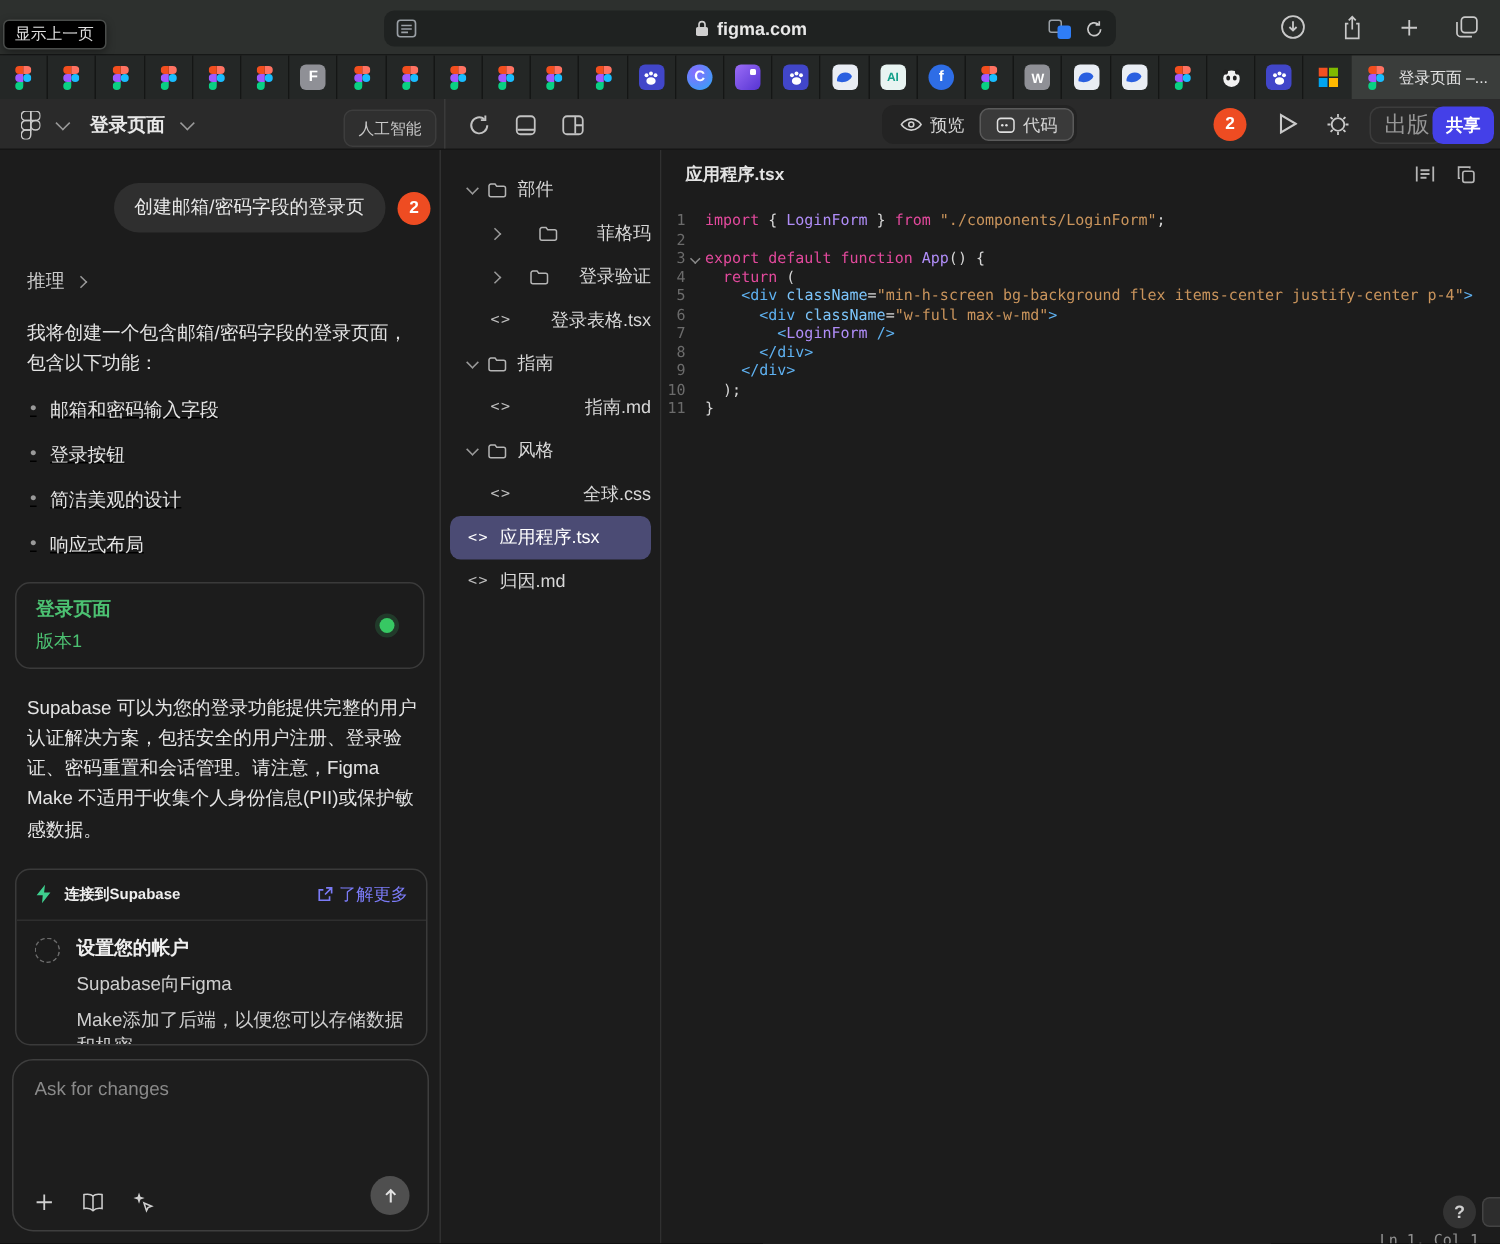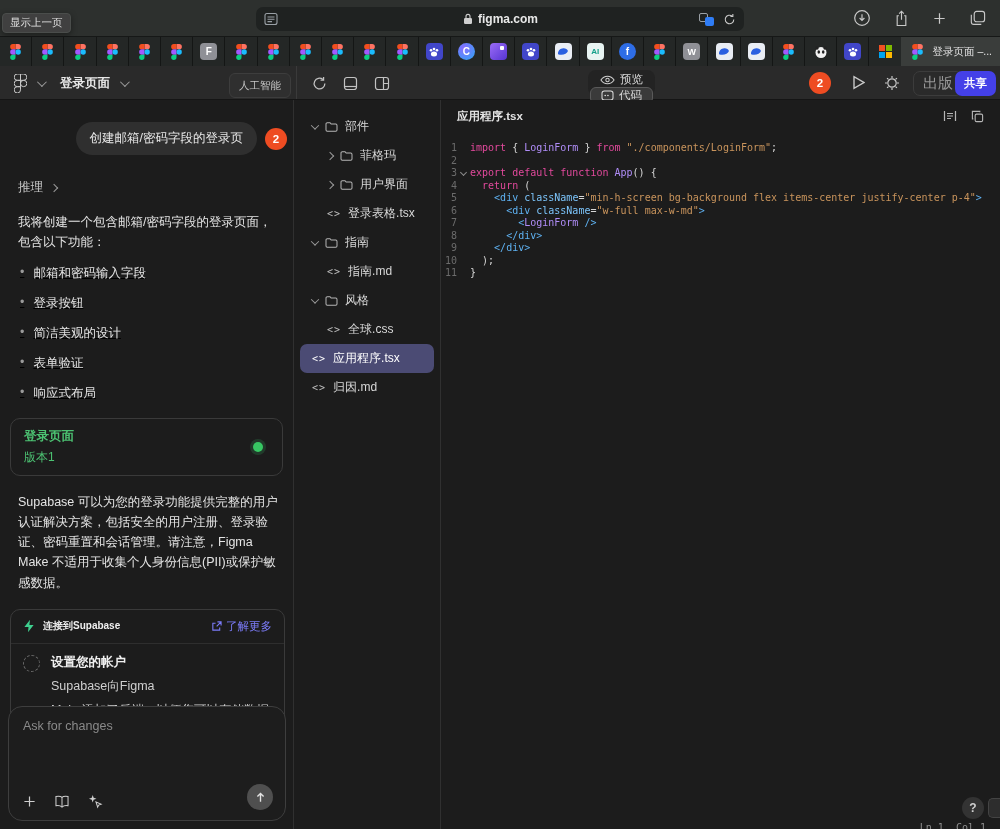--- a/index.html
+++ b/index.html
@@ -1,21 +1,21 @@
 <!DOCTYPE html>
 <html><head>
 <meta charset="utf-8">
 <style>
   * { margin:0; padding:0; box-sizing:border-box; }
   body { font-family:"Liberation Sans", sans-serif; background:#000; }
   .screen { position:relative; width:1000px; height:829px; background:#1c1c1c; overflow:hidden; }
 
   
   .chrome { position:absolute; top:0; left:0; right:0; height:37px; background:#2d302e; border-bottom:1px solid #161817; }
-  .back-tip { position:absolute; left:2px; top:13px; padding:2px 7px; background:#404040; border:1px solid #4a4d4b; border-radius:4px; font-size:10.5px; color:#e0e0e0; box-shadow:0 2px 6px rgba(0,0,0,.4); }
+  .back-tip { position:absolute; left:2px; top:13px; padding:2px 7px; background:#000000; border:1px solid #4a4d4b; border-radius:4px; font-size:10.5px; color:#e0e0e0; box-shadow:0 2px 6px rgba(0,0,0,.4); }
   .addr { position:absolute; left:256px; top:7px; width:488px; height:24px; background:#1f2221; border-radius:7px; display:flex; align-items:center; padding:0 8px; }
   .addr .center { flex:1; display:flex; align-items:center; justify-content:center; gap:5px; color:#e8e8e8; font-size:12px; font-weight:600;margin-left:24px; }
   .addr svg, .chrome-icons svg { display:block; }
   .chrome-icons { position:absolute; right:14px; top:9px; display:flex; gap:23px; align-items:center; }
   .tr-ic { position:relative; width:15px; height:13px; }
   .tr-ic .b1 { position:absolute; left:0; top:0; width:9px; height:9px; border:1px solid #9aa0a6; border-radius:2px; }
   .tr-ic .b2 { position:absolute; right:0; bottom:0; width:9px; height:9px; background:#2f7df6; border-radius:2px; }
 
   
   .tabstrip { position:absolute; top:37px; left:0; right:0; height:29px; background:#1d1f1e; display:flex; }
@@ -36,21 +36,21 @@
   .fv-panda, .fv-ms, .fv-figma { background:transparent; }
 
   
   .mtoolbar { position:absolute; top:66px; left:0; right:0; height:34px; background:#2a2a2a; border-bottom:1px solid #151515; }
   .mt-left { position:absolute; left:14px; top:0; height:34px; display:flex; align-items:center; gap:8px; }
   .fname { color:#e8e8e8; font-size:12.5px; font-weight:600; margin-left:8px; }
   .chev-d { width:7px; height:7px; margin-left:2px; border-right:1.4px solid #9a9a9a; border-bottom:1.4px solid #9a9a9a; transform:rotate(45deg) translateY(-2px); }
   .ai-pill { position:absolute; left:229px; top:7px; height:25px; padding:0 9px; border:1px solid #3d3d3d; background:#2f2f2f; border-radius:6px; color:#c8c8c8; font-size:10.5px; display:flex; align-items:center; }
   .vdiv-tb { position:absolute; left:296px; top:0; bottom:0; width:1px; background:#3a3a3a; }
   .mt-icons { position:absolute; left:312px; top:0; height:34px; display:flex; align-items:center; gap:16px; }
-  .seg { position:absolute; left:588px; top:4px; height:26px; display:flex; align-items:center; background:#232323; border-radius:8px; padding:2px;flex-direction:column; }
+  .seg { position:absolute; left:588px; top:4px; height:26px; display:flex; align-items:center; background:#232323; border-radius:8px; padding:2px; }
   .seg-item { display:flex; align-items:center; gap:5px; padding:0 10px; height:22px; color:#d5d5d5; font-size:11.5px; border-radius:6px; }
   .seg-item.sel { background:#3a3a3a; border:1px solid #5a5a5a; }
   .tb-badge { position:absolute; left:809px; top:6px; width:22px; height:22px; border-radius:50%; background:#ee4c22; color:#fff; font-size:11.5px; font-weight:700; display:flex; align-items:center; justify-content:center; }
   .mt-play { position:absolute; left:852px; top:9px; }
   .mt-gear { position:absolute; left:884px; top:9px; }
   .btn-publish { position:absolute; left:913px; top:5px; height:25px; padding:0 9px; border:1px solid #3c3c3c; border-radius:7px; color:#979797; font-size:15px; display:flex; align-items:center; background:transparent; }
   .btn-share { position:absolute; left:955px; top:5px; height:25px; padding:0 9px; border:none; border-radius:7px; background:#4440e8; color:#fff; font-size:11.5px; font-weight:600; display:flex; align-items:center; }
 
   
   .main { position:absolute; top:100px; left:0; right:0; bottom:0; display:flex; }
@@ -83,21 +83,21 @@
   .sb-line { color:#cfcfcf; font-size:12.5px; margin-top:7px; }
   .inputbox { position:absolute; left:8px; right:7px; bottom:8px; height:115px; background:#1d1d1d; border:1px solid #3e3e3e; border-radius:14px; z-index:3; padding:12px 14px; }
   .inputbox textarea { width:100%; height:60px; background:transparent; border:none; outline:none; resize:none; color:#e4e4e4; font-size:12.5px; font-family:"Liberation Sans",sans-serif; }
   .inputbox textarea::placeholder { color:#8a8a8a; }
   .in-icons { position:absolute; left:14px; bottom:11px; display:flex; gap:18px; align-items:center; }
   .send { position:absolute; right:12px; bottom:10px; width:26px; height:26px; border-radius:50%; background:#4f4f4f; display:flex; align-items:center; justify-content:center; }
 
   
   .trow { height:29px; display:flex; align-items:center; margin:0 6px; border-radius:7px; color:#d8d8d8; font-size:12px; gap:7px; }
   .trow.ind0 { padding-left:12px; }
-  .trow.ind1 { padding-left:27px; }
+  .trow.ind1 { padding-left:27px;justify-content:space-between; }
   .trow.sel { background:#4b4b74; color:#fff; }
   .tchev { width:6px; height:6px; flex:0 0 6px; border-right:1.4px solid #9a9a9a; border-bottom:1.4px solid #9a9a9a; }
   .tchev.down { transform:rotate(45deg) translate(-1px,-1px); }
   .tchev.right { transform:rotate(-45deg); }
   .code-ico { font-family:"DejaVu Sans Mono",monospace; font-size:10px; color:#c0c0c0; letter-spacing:1px; }
   .trow.sel .code-ico { color:#fff; }
   .tlabel { white-space:nowrap; }
 
   
   .ed-head { height:32px; display:flex; align-items:center; padding:0 16px; }
@@ -518,21 +518,20 @@
       </div>
       <div class="reason">
         <span>推理</span>
           <span class="chev-r"></span>
       </div>
       <p class="para">我将创建一个包含邮箱/密码字段的登录页面，包含以下功能：</p>
       <ul class="feats">
           <li>邮箱和密码输入字段</li>
           <li>登录按钮</li>
           <li>简洁美观的设计</li>
-          <li>表单验证</li>
           <li>响应式布局</li>
         </ul>
 
       <div class="vcard">
         <div class="txt">
           <div class="t1">登录页面</div>
           <div class="t2">版本1</div>
         </div>
         <span class="vdot"></span>
       </div>
@@ -614,21 +613,21 @@
           </span>
           <span class="tlabel">菲格玛</span>
         </div>
         <div class="trow ind1">
           <span class="tchev right"></span>
           <span>
             <svg width="13" height="11" viewBox="0 0 14 12" fill="none" stroke="#b5b5b5" stroke-width="1.1">
               <path d="M1 3.3c0-.8.6-1.4 1.4-1.4h3l1.2 1.5h5c.8 0 1.4.6 1.4 1.4v4.9c0 .8-.6 1.4-1.4 1.4H2.4c-.8 0-1.4-.6-1.4-1.4z"></path>
             </svg>
           </span>
-          <span class="tlabel">用户界面</span>
+          <span class="tlabel">登录验证</span>
         </div>
         <div class="trow ind1">
           <span class="code-ico">&lt;&gt;</span>
           <span class="tlabel">登录表格.tsx</span>
         </div>
         <div class="trow ind0">
           <span class="tchev down"></span>
           <span>
             <svg width="13" height="11" viewBox="0 0 14 12" fill="none" stroke="#b5b5b5" stroke-width="1.1">
               <path d="M1 3.3c0-.8.6-1.4 1.4-1.4h3l1.2 1.5h5c.8 0 1.4.6 1.4 1.4v4.9c0 .8-.6 1.4-1.4 1.4H2.4c-.8 0-1.4-.6-1.4-1.4z"></path>

